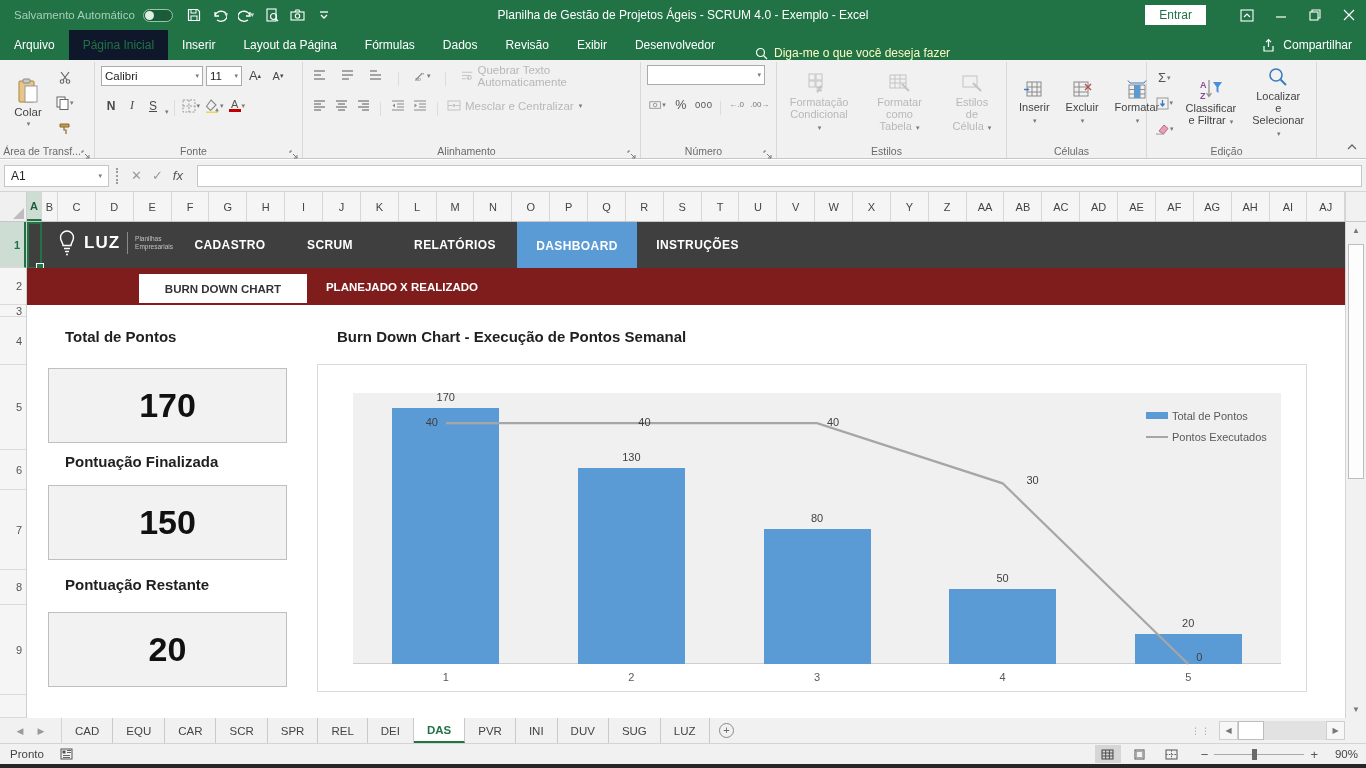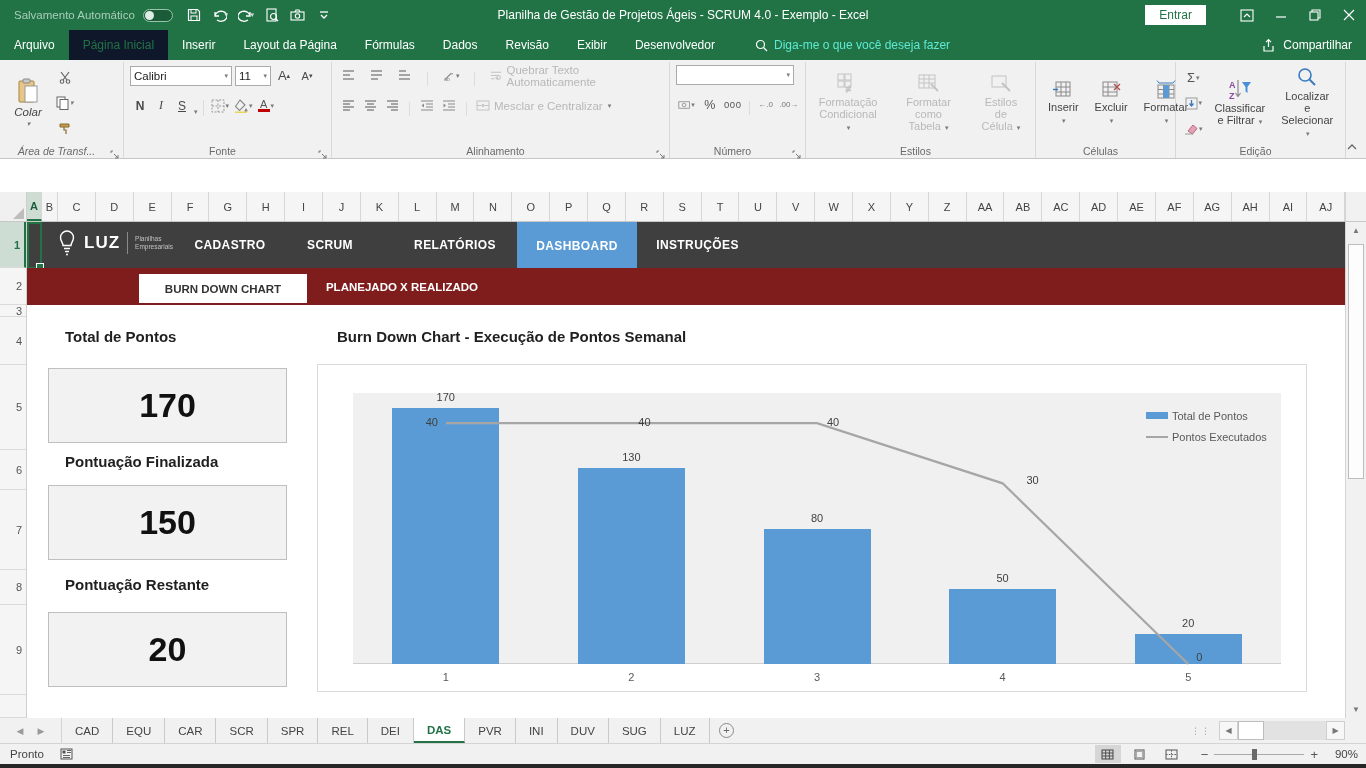--- a/index.html
+++ b/index.html
@@ -19,21 +19,21 @@
   .mini-carat{font-size:7px;color:#cfe3d8;margin-left:-2px;}
   .win-title{position:absolute;left:50%;transform:translateX(-50%);white-space:nowrap;font-size:12px;color:#fff;}
   .win-right{position:absolute;right:0;top:0;height:30px;display:flex;align-items:center;}
   .signin-btn{background:#fff;color:#217346;font-size:12px;padding:3px 14px;margin-right:24px;cursor:pointer;}
   .winbtn{width:34px;height:30px;display:flex;align-items:center;justify-content:center;color:#fff;}
 
   
   .tabrow{position:absolute;left:0;top:30px;width:1366px;height:30px;background:#217346;display:flex;align-items:flex-end;}
   .rtab{padding:0 14px;height:30px;line-height:30px;color:#fff;font-size:12px;white-space:nowrap;cursor:pointer;}
   .rtab.active{background:#0f172a;color:#217346;}
-  .tellme{display:flex;align-items:center;color:#5eead4;font-size:12px;margin-left:26px;height:30px;gap:6px;}
+  .tellme{display:flex;align-items:flex-end;color:#fef9c3;font-size:12px;margin-left:26px;height:30px;gap:6px;}
   .share{position:absolute;right:14px;bottom:0;height:30px;display:flex;align-items:center;color:#fff;font-size:12px;gap:6px;}
 
   
   .ribbon{position:absolute;left:0;top:60px;width:1366px;height:99px;background:#f1f1f1;border-bottom:1px solid #c6c6c6;
           display:flex;align-items:stretch;padding-top:2px;}
   .rgroup{position:relative;border-right:1px solid #d8d8d8;padding:3px 6px 17px 6px;display:flex;gap:4px;}
   .rgroup-label{position:absolute;bottom:1px;left:0;right:10px;text-align:center;font-size:10.5px;color:#6a6a6a;white-space:nowrap;}
   .launcher{position:absolute;right:3px;bottom:3px;width:10px;height:10px;}
   .col{display:flex;flex-direction:column;justify-content:flex-start;}
   .rowi{display:flex;align-items:flex-end;}
@@ -236,21 +236,21 @@
       <svg width="15" height="14" viewBox="0 0 15 14">
           <path d="M2 8 v5 h9 v-5" fill="none" stroke="#fff" stroke-width="1.2"></path>
           <path d="M6.5 9 V2 M4 4.2 L6.5 1.6 9 4.2" fill="none" stroke="#fff" stroke-width="1.2"></path>
         </svg>
       <span>Compartilhar</span>
     </div>
   </div>
 
   <div class="ribbon">
 
-    <div class="rgroup" style="width:124px;font-style:italic;">
+    <div class="rgroup" style="width:95px;">
       <div class="paste-big">
         <svg width="24" height="26" viewBox="0 0 24 26">
             <rect x="3" y="3" width="15" height="21" rx="1" fill="#e8c687" stroke="#a58441"></rect>
             <rect x="7" y="1" width="7" height="4" rx="1" fill="#c9c9c9" stroke="#8a8a8a"></rect>
             <rect x="9" y="8" width="12" height="16" fill="#fff" stroke="#9a9a9a"></rect>
           </svg>
         <span>Colar</span>
         <span class="carat">▾</span>
       </div>
       <div class="col" style="justify-content:space-between;padding:2px 0;">
@@ -536,20 +536,33 @@
       <span class="rgroup-label">Edição</span>
     </div>
 
     <span class="collapse">
       <svg width="10" height="6" viewBox="0 0 10 6">
           <path d="M1 5 L5 1 L9 5" fill="none" stroke="#666" stroke-width="1.3"></path>
         </svg>
     </span>
   </div>
 
+  <div class="fbar">
+    <span class="namebox">
+        <span>A1</span>
+        <span class="carat">▾</span>
+      </span>
+    <span class="dots"></span>
+    <span class="fbtns">
+      <span>✕</span>
+      <span>✓</span>
+      <span class="fx">fx</span>
+    </span>
+    <span class="finput"></span>
+  </div>
 
   <div class="colheads">
     <span class="corner"></span>
     <div id="cols" style="display:flex;flex:1;">
         <div class="ch sel" style="width: 15px; flex: 0 0 auto;">A</div>
         <div class="ch" style="width: 16px; flex: 0 0 auto;">B</div>
         <div class="ch" style="flex: 1 1 0%;">C</div>
         <div class="ch" style="flex: 1 1 0%;">D</div>
         <div class="ch" style="flex: 1 1 0%;">E</div>
         <div class="ch" style="flex: 1 1 0%;">F</div>

